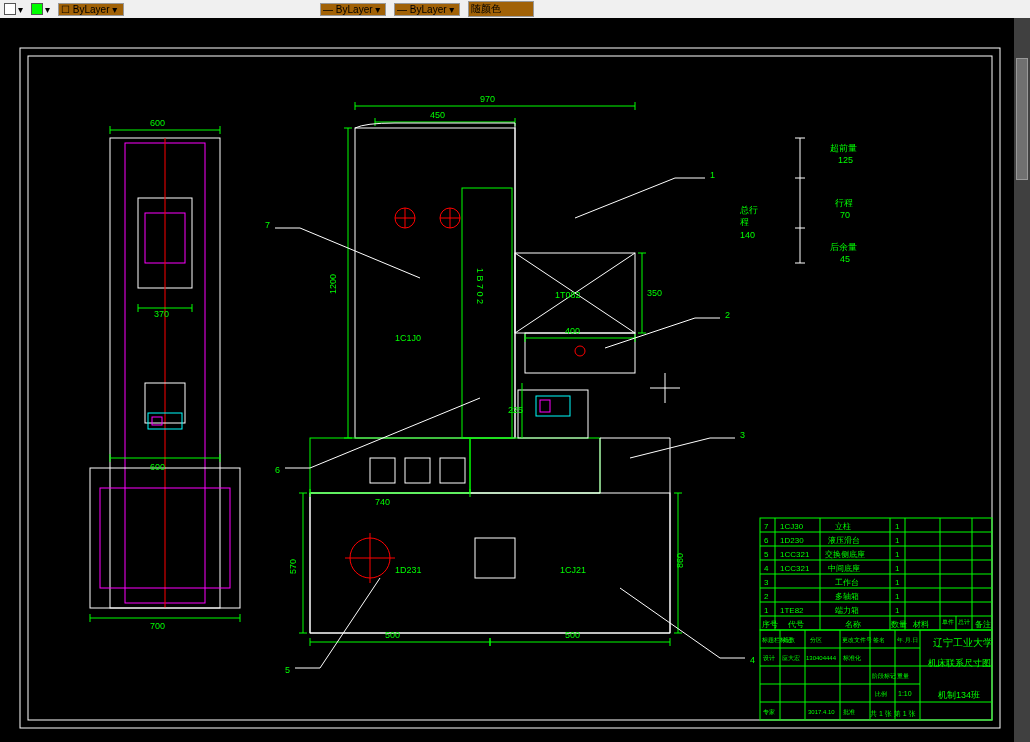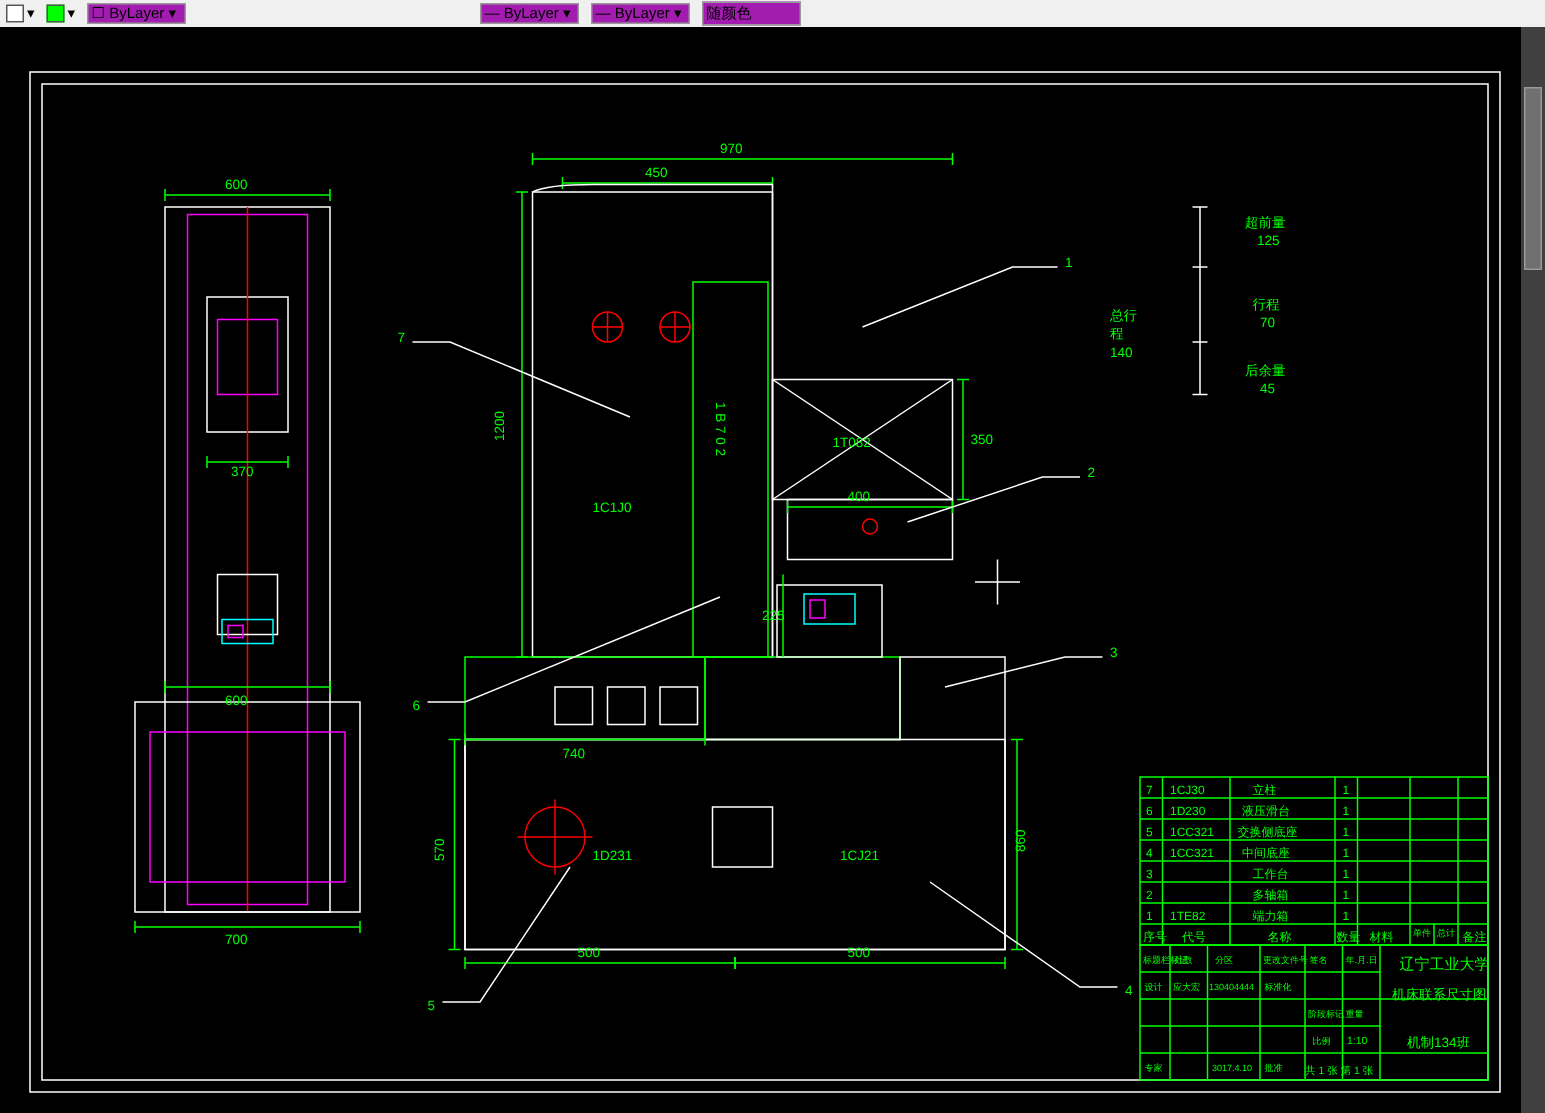--- a/index.html
+++ b/index.html
@@ -1,20 +1,20 @@
 <!DOCTYPE html>
 <html><head>
 <meta charset="utf-8">
 <style>
 html,body{margin:0;padding:0;background:#e0e0e0;font-family:sans-serif;font-size:11px}
 .app{width:1030px;height:742px;background:#000;position:relative}
 .toolbar{height:18px;background:#f0f0f0;display:flex;align-items:center;gap:8px;padding:0 4px;border-bottom:1px solid #999;font-size:10px}
 .tb-btn{display:inline-flex;align-items:center;gap:2px;cursor:pointer}
 .tb-sq{width:10px;height:10px;border:1px solid #555}
-.tb-dd{background:#a21caf;border:1px solid #999;padding:0 2px;min-width:60px;font-size:10px;cursor:pointer}
+.tb-dd{background:#a16207;border:1px solid #999;padding:0 2px;min-width:60px;font-size:10px;cursor:pointer}
 .canvas-wrap{position:absolute;top:18px;left:0;right:0;bottom:0;background:#000}
 .canvas{position:absolute;top:0;left:0}
 .scrollbar-v{position:absolute;right:0;top:18px;bottom:0;width:16px;background:#404040}
 .sb-thumb{background:#707070;border:1px solid #999}
 text{font-family:"SimSun",sans-serif}
 .dim{stroke:#00ff00;stroke-width:1;fill:none}
 .dimtxt{fill:#00ff00;font-size:9px}
 .wht{stroke:#ffffff;stroke-width:1;fill:none}
 .mag{stroke:#ff00ff;stroke-width:1;fill:none}
 .cyan{stroke:#00ffff;stroke-width:1;fill:none}

